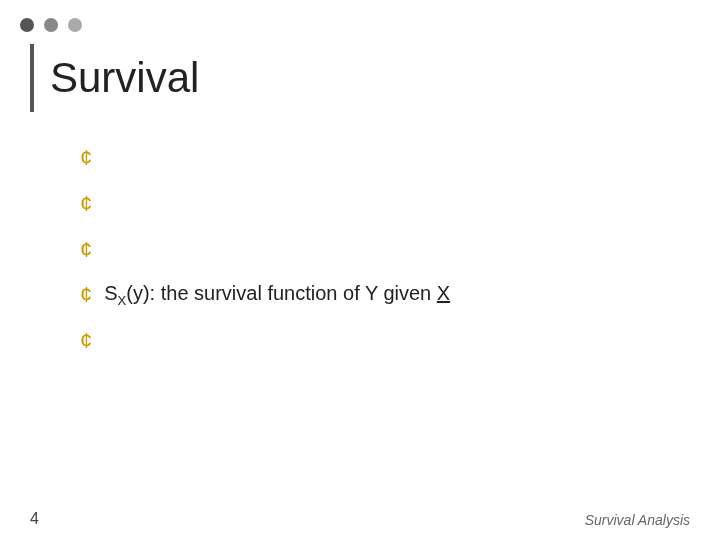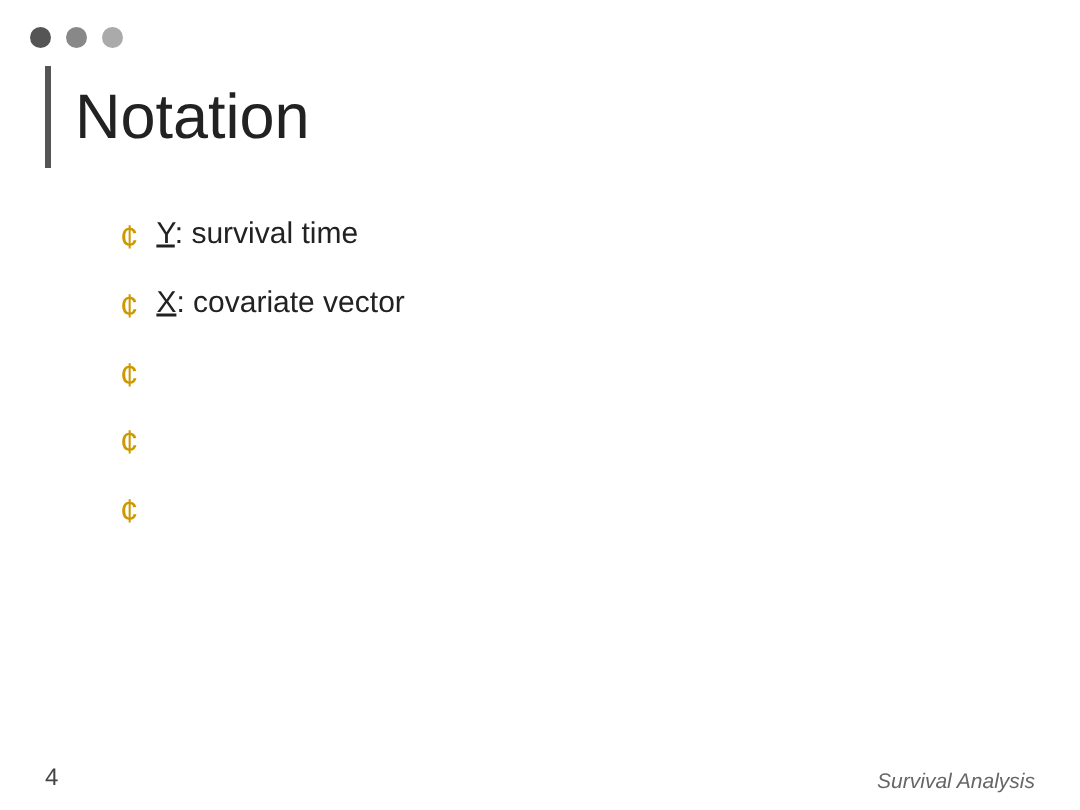--- a/index.html
+++ b/index.html
@@ -132,46 +132,43 @@
 <div class="slide">
 
   <div class="top-bar">
     <div class="dot dot-dark"></div>
     <div class="dot dot-medium"></div>
     <div class="dot" style="background:#aaa;"></div>
   </div>
 
   <div class="header-row">
     <div class="left-border"></div>
-    <h1 class="slide-title">Notation</h1>
+    <h1 class="slide-title">Survival</h1>
   </div>
 
   <div class="content-area">
     <ul class="bullet-list">
 
       <li class="bullet-item">
         <span class="bullet-diamond">¢</span>
-        <span>
-          <span class="underline">Y</span>: survival time
-        </span>
-      </li>
-
-      <li class="bullet-item">
-        <span class="bullet-diamond">¢</span>
-        <span>
-          <span class="underline">X</span>: covariate vector
-        </span>
       </li>
 
       <li class="bullet-item">
         <span class="bullet-diamond">¢</span>
       </li>
 
       <li class="bullet-item">
         <span class="bullet-diamond">¢</span>
+      </li>
+
+      <li class="bullet-item">
+        <span class="bullet-diamond">¢</span>
+        <span>
+          S<sub>X</sub>(y): the survival function of Y given <span class="underline">X</span>
+        </span>
       </li>
 
       <li class="bullet-item">
         <span class="bullet-diamond">¢</span>
       </li>
 
     </ul>
   </div>
 
   <div class="footer">

